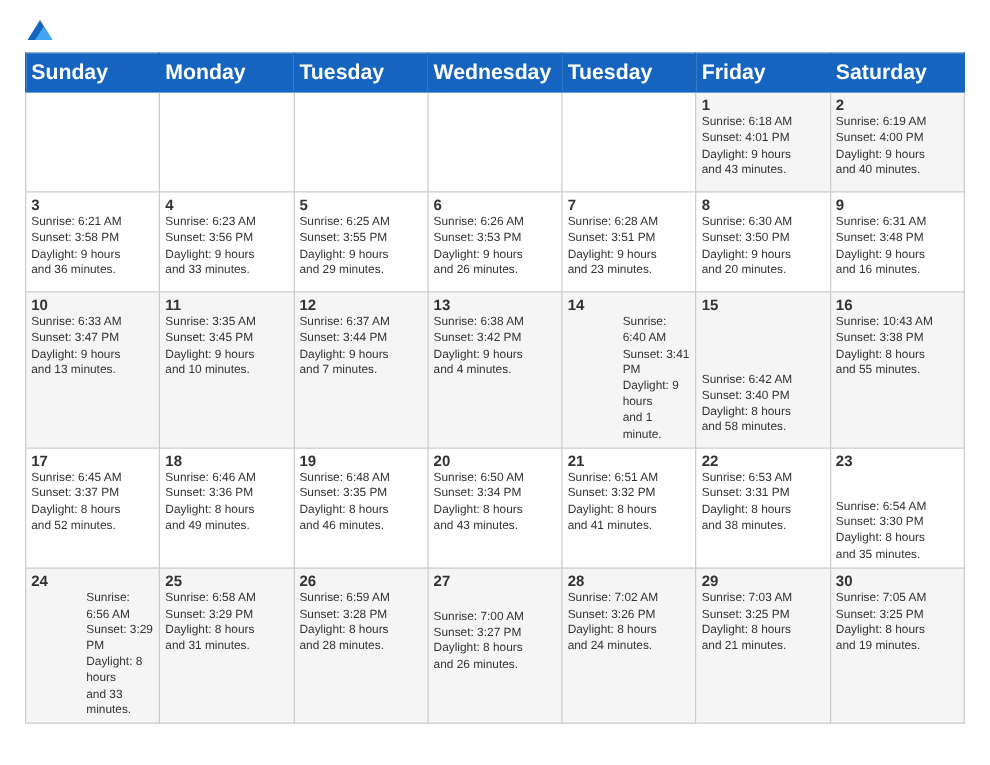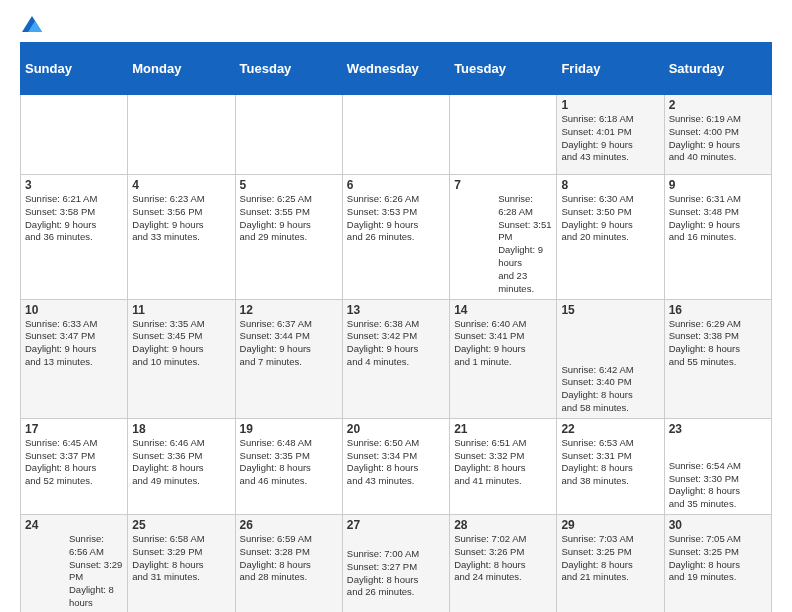--- a/index.html
+++ b/index.html
@@ -57,23 +57,23 @@
       font-size: 15px;
       color: #333;
     }
     .calendar {
       width: 100%;
       border-collapse: collapse;
     }
     .calendar th {
       background: #1565c0;
       color: #fff;
-      font-size: 13px;
+      font-size: 17px;
       font-weight: bold;
-      padding: 18px 4px;
+      padding: 5px 4px;
       text-align: left;
       border: 1px solid #1565c0;
     }
     .calendar td {
       vertical-align: top;
       border: 1px solid #ccc;
       padding: 3px 4px;
       width: calc(100% / 7);
       height: 80px;
       font-size: 10px;
@@ -182,21 +182,21 @@
           </td>
           <td>
             <span class="day-number">6</span>
             <div class="day-info" style="white-space: pre-line;">Sunrise: 6:26 AM
 Sunset: 3:53 PM
 Daylight: 9 hours
 and 26 minutes.</div>
           </td>
           <td>
             <span class="day-number">7</span>
-            <div class="day-info" style="white-space: pre-line; margin-left: 44px;">Sunrise: 6:28 AM
+            <div class="day-info" style="white-space: pre-line;">Sunrise: 6:28 AM
 Sunset: 3:51 PM
 Daylight: 9 hours
 and 23 minutes.</div>
           </td>
           <td>
             <span class="day-number">8</span>
             <div class="day-info" style="white-space: pre-line;">Sunrise: 6:30 AM
 Sunset: 3:50 PM
 Daylight: 9 hours
 and 20 minutes.</div>
@@ -233,35 +233,35 @@
           </td>
           <td>
             <span class="day-number">13</span>
             <div class="day-info" style="white-space: pre-line;">Sunrise: 6:38 AM
 Sunset: 3:42 PM
 Daylight: 9 hours
 and 4 minutes.</div>
           </td>
           <td>
             <span class="day-number">14</span>
-            <div class="day-info" style="white-space: pre-line;">Sunrise: 6:40 AM
+            <div class="day-info" style="white-space: pre-line; margin-left: 44px;">Sunrise: 6:40 AM
 Sunset: 3:41 PM
 Daylight: 9 hours
 and 1 minute.</div>
           </td>
           <td>
             <span class="day-number">15</span>
             <div class="day-info" style="white-space: pre-line; margin-top: 47px;">Sunrise: 6:42 AM
 Sunset: 3:40 PM
 Daylight: 8 hours
 and 58 minutes.</div>
           </td>
           <td>
             <span class="day-number">16</span>
-            <div class="day-info" style="white-space: pre-line;">Sunrise: 6:29 AM
+            <div class="day-info" style="white-space: pre-line;">Sunrise: 10:43 AM
 Sunset: 3:38 PM
 Daylight: 8 hours
 and 55 minutes.</div>
           </td>
         </tr>
         <tr>
           <td>
             <span class="day-number">17</span>
             <div class="day-info" style="white-space: pre-line;">Sunrise: 6:45 AM
 Sunset: 3:37 PM

